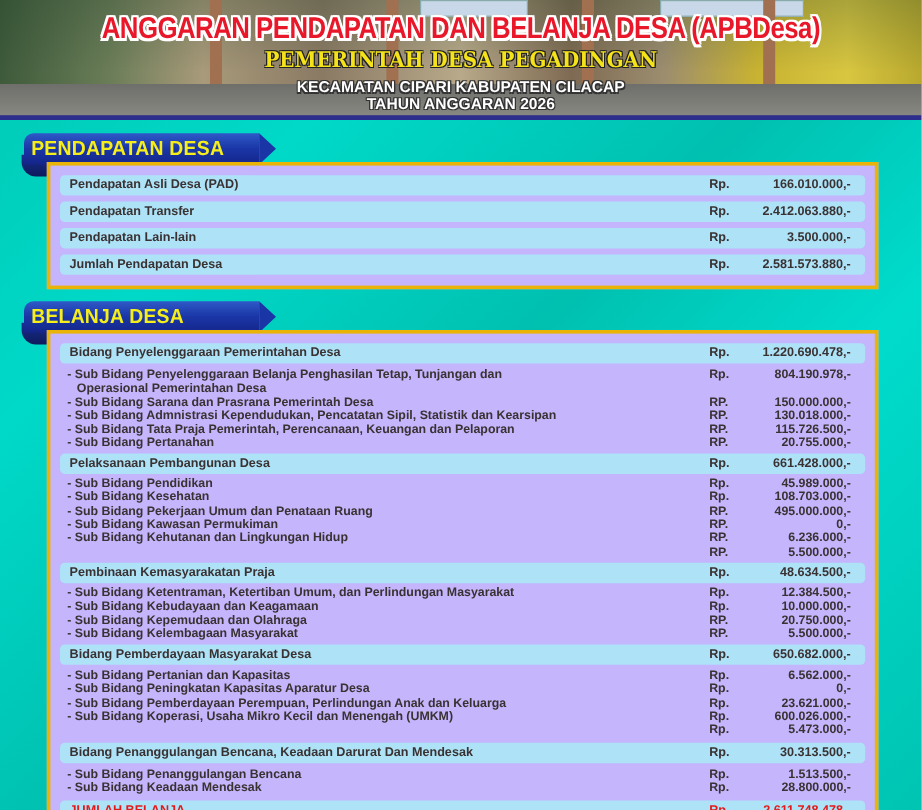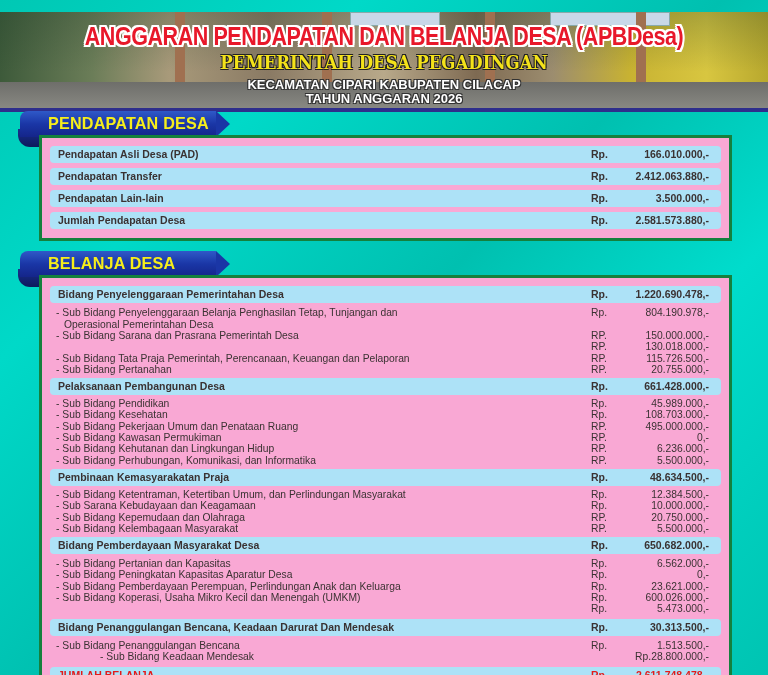--- a/index.html
+++ b/index.html
@@ -4,21 +4,21 @@
   <style>
     * { box-sizing: border-box; margin: 0; padding: 0; }
     html, body { width: 768px; height: 675px; overflow: hidden; }
     body {
       font-family: "DejaVu Sans", sans-serif;
       background: linear-gradient(135deg, #00c8b4 0%, #00d9c8 25%, #00c0b0 50%, #00dccc 70%, #00c4b2 100%);
       position: relative;
       color: #2b2b2b;
     }
     .banner {
-      position: absolute; left: 0; top: 12px; width: 768px; height: 100px;
+      position: absolute; left: 0; top: 0; width: 768px; height: 100px;
       background:
         linear-gradient(180deg, rgba(30,60,40,0.25) 0%, rgba(0,0,0,0) 60%),
         linear-gradient(90deg, #3d5a3a 0%, #6b7d58 12%, #a89a7a 22%, #8a7a64 35%, #b8a98a 50%, #7e6a52 62%, #9c8d6f 72%, #c8b232 82%, #d8c640 92%, #b8a82e 100%);
       overflow: hidden;
       padding-left: 40px;
     }
     .banner .ground {
       position: absolute; left: 0; bottom: 0; width: 100%; height: 30px;
       background: linear-gradient(180deg, #6e6e6a 0%, #8c8c86 100%);
     }
@@ -45,21 +45,21 @@
       position: absolute; left: 0; width: 768px; text-align: center;
       font-family: "Liberation Sans", sans-serif; font-weight: bold; font-size: 13px;
       color: #ffffff;
       text-shadow: -1px -1px 0 #333, 1px -1px 0 #333, -1px 1px 0 #333, 1px 1px 0 #333;
     }
     .title-line3 { top: 65px; }
     .title-line4 { top: 79px; }
 
     .ribbon {
       position: absolute; height: 26px; display: flex; align-items: center;
-      padding-left: 28px;
+      padding-left: 6px;
     }
     .ribbon .body {
       position: absolute; left: 0; top: 0; height: 26px; right: 14px;
       background: linear-gradient(180deg, #2f59c8 0%, #1a36a6 50%, #14258a 100%);
       border-radius: 8px 0 0 0;
     }
     .ribbon .tip {
       position: absolute; right: 0; top: 0; width: 0; height: 0;
       border-top: 13px solid transparent; border-bottom: 13px solid transparent;
       border-left: 14px solid #1a36a6;
@@ -68,35 +68,35 @@
       position: absolute; left: -2px; top: 18px; width: 24px; height: 18px;
       background: linear-gradient(180deg, #1a2f8f 0%, #0d1a5c 100%);
       border-radius: 0 0 0 12px;
     }
     .ribbon .label {
       position: relative; font-family: "Liberation Sans", sans-serif;
       font-weight: bold; font-size: 17px; color: #f6ee1a; letter-spacing: 0.2px;
       transform: scaleX(0.95); transform-origin: left center;
     }
     .panel {
-      position: absolute; background: #f9a8d4; border: 3px solid #15803d;
+      position: absolute; background: #c4b5fd; border: 3px solid #eab308;
     }
     .row {
       position: absolute; left: 8px; right: 8px; height: 17px;
       background: #ade2f7; border-radius: 4px;
       font-family: "Liberation Sans", sans-serif; font-weight: bold; font-size: 10.5px; color: #3a3232;
     }
     .row .lbl { position: absolute; left: 8px; top: 2px; }
     .row .rp { position: absolute; left: 541px; top: 2px; }
     .row .amt { position: absolute; right: 12px; top: 2px; text-align: center; }
     .row.total .lbl, .row.total .rp, .row.total .amt { color: #e41a1a; }
 
     .sub {
       position: absolute; left: 14px; right: 8px; height: 11.3px;
-      font-family: "Liberation Sans", sans-serif; font-weight: normal; font-size: 10.3px; color: #3a3232;
+      font-family: "Liberation Sans", sans-serif; font-weight: bold; font-size: 10.3px; color: #3a3232;
       line-height: 11.3px;
     }
     .sub .lbl { position: absolute; left: 0; top: 0; white-space: nowrap; }
     .sub .rp { position: absolute; left: 535px; top: 0; }
     .sub .amt { position: absolute; right: 12px; top: 0; text-align: right; }
   </style>
 </head>
 <body>
 
 <div class="banner">
@@ -163,20 +163,21 @@
   </div>
   <div class="sub" style="top:40.5px;left:22px;">
     <span class="lbl">  Operasional Pemerintahan Desa</span>
   </div>
   <div class="sub" style="top:52px;">
     <span class="lbl">- Sub Bidang Sarana dan Prasrana Pemerintah Desa</span>
     <span class="rp">RP.</span>
     <span class="amt">150.000.000,-</span>
   </div>
   <div class="sub" style="top:63.3px;">
+    <span class="lbl">- Sub Bidang Admnistrasi Kependudukan, Pencatatan Sipil, Statistik dan Kearsipan</span>
     <span class="rp">RP.</span>
     <span class="amt">130.018.000,-</span>
   </div>
   <div class="sub" style="top:74.6px;">
     <span class="lbl">- Sub Bidang Tata Praja Pemerintah, Perencanaan, Keuangan dan Pelaporan</span>
     <span class="rp">RP.</span>
     <span class="amt">115.726.500,-</span>
   </div>
   <div class="sub" style="top:85.9px;">
     <span class="lbl">- Sub Bidang Pertanahan</span>
@@ -208,37 +209,36 @@
     <span class="lbl">- Sub Bidang Kawasan Permukiman</span>
     <span class="rp">RP.</span>
     <span class="amt">0,-</span>
   </div>
   <div class="sub" style="top:165.2px;">
     <span class="lbl">- Sub Bidang Kehutanan dan Lingkungan Hidup</span>
     <span class="rp">RP.</span>
     <span class="amt">6.236.000,-</span>
   </div>
   <div class="sub" style="top:176.5px;">
-    <span class="lbl">- Sub Bidang Perhubungan, Komunikasi, dan Informatika</span>
     <span class="rp">RP.</span>
     <span class="amt">5.500.000,-</span>
   </div>
 
   <div class="row" style="top:191px;">
     <span class="lbl">Pembinaan Kemasyarakatan Praja</span>
     <span class="rp">Rp.</span>
     <span class="amt">48.634.500,-</span>
   </div>
   <div class="sub" style="top:211px;">
     <span class="lbl">- Sub Bidang Ketentraman, Ketertiban Umum, dan Perlindungan Masyarakat</span>
     <span class="rp">Rp.</span>
     <span class="amt">12.384.500,-</span>
   </div>
   <div class="sub" style="top:222.3px;">
-    <span class="lbl">- Sub Sarana Kebudayaan dan Keagamaan</span>
+    <span class="lbl">- Sub Bidang Kebudayaan dan Keagamaan</span>
     <span class="rp">Rp.</span>
     <span class="amt">10.000.000,-</span>
   </div>
   <div class="sub" style="top:233.6px;">
     <span class="lbl">- Sub Bidang Kepemudaan dan Olahraga</span>
     <span class="rp">RP.</span>
     <span class="amt">20.750.000,-</span>
   </div>
   <div class="sub" style="top:244.9px;">
     <span class="lbl">- Sub Bidang Kelembagaan Masyarakat</span>
@@ -279,21 +279,21 @@
   <div class="row" style="top:341px;">
     <span class="lbl">Bidang Penanggulangan Bencana, Keadaan Darurat Dan Mendesak</span>
     <span class="rp">Rp.</span>
     <span class="amt">30.313.500,-</span>
   </div>
   <div class="sub" style="top:362px;">
     <span class="lbl">- Sub Bidang Penanggulangan Bencana</span>
     <span class="rp">Rp.</span>
     <span class="amt">1.513.500,-</span>
   </div>
-  <div class="sub" style="top:373.3px;margin-left:44px;">
+  <div class="sub" style="top:373.3px;">
     <span class="lbl">- Sub Bidang Keadaan Mendesak</span>
     <span class="rp">Rp.</span>
     <span class="amt">28.800.000,-</span>
   </div>
 
   <div class="row total" style="top:389px;">
     <span class="lbl">JUMLAH BELANJA</span>
     <span class="rp">Rp.</span>
     <span class="amt">2.611.748.478,-</span>
   </div>

